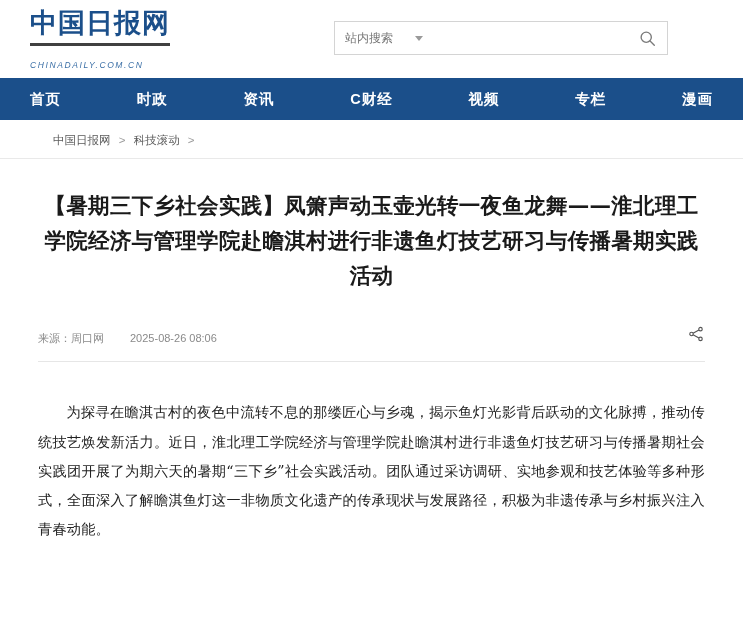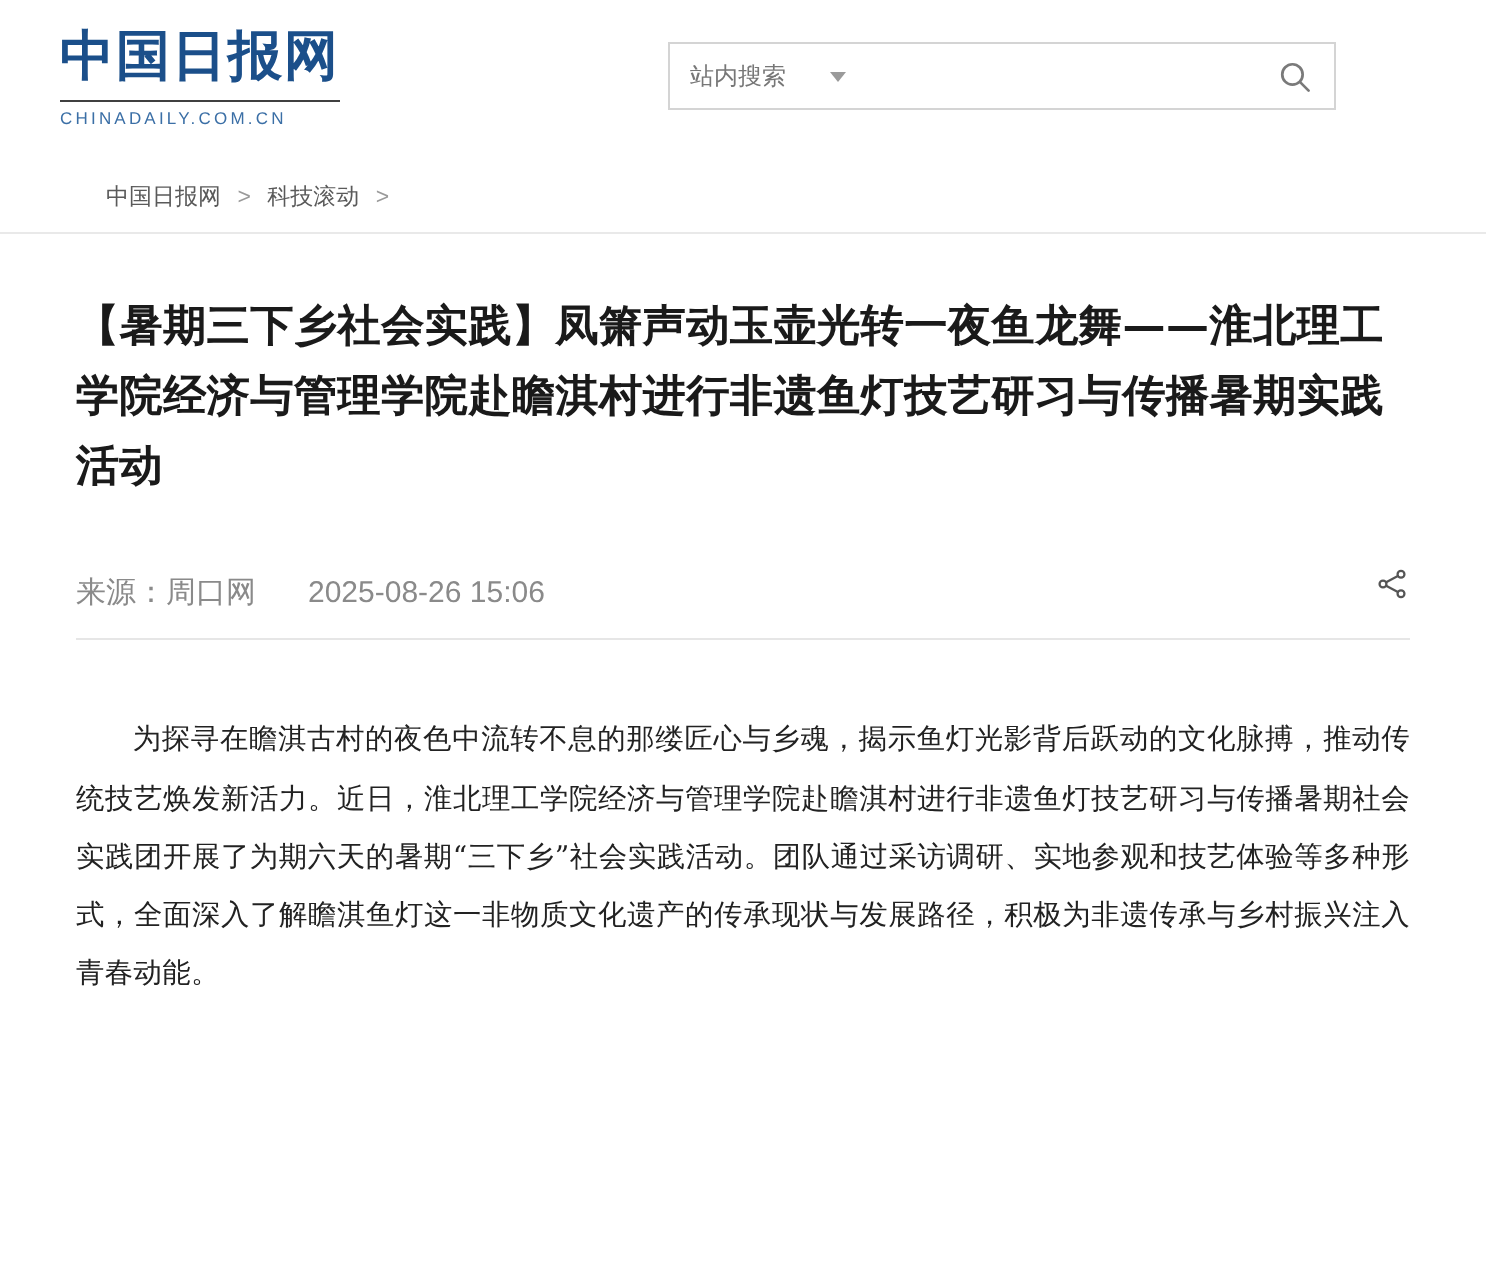--- a/index.html
+++ b/index.html
@@ -39,23 +39,24 @@
     color: #1b4f8a;
     letter-spacing: 1px;
     line-height: 1.1;
     white-space: nowrap;
   }
   .logo-en {
     margin-top: 6px;
     font-size: 8.5px;
     color: #3b6fa6;
     letter-spacing: 1.6px;
-    border-top: 1px solid #404040;
-    padding-top: 3px;
+    border-top: 3px solid #404040;
+    padding-top: 14px;
     width: 140px;
+    font-style: italic;
   }
 
   .search-wrap {
     position: absolute;
     left: 334px;
     top: 21px;
     width: 334px;
     height: 34px;
     border: 1px solid #d4d4d4;
     background: #fff;
@@ -133,28 +134,29 @@
   .article {
     padding: 0 38px;
   }
   .article-title {
     margin: 30px 0 0 0;
     font-family: "DejaVu Serif", "Liberation Serif", serif;
     font-size: 21.5px;
     font-weight: bold;
     line-height: 1.62;
     color: #1a1a1a;
+    text-align: center;
     letter-spacing: 0.3px;
   }
 
   .meta-row {
     margin-top: 34px;
     display: flex;
     align-items: center;
-    font-size: 15px;
+    font-size: 11px;
     color: #8a8a8a;
     position: relative;
     height: 22px;
   }
   .meta-source { margin-right: 26px; }
   .meta-time { }
   .share-icon {
     position: absolute;
     right: 0;
     top: -2px;
@@ -198,34 +200,49 @@
       <input class="search-input" type="text" value="" placeholder="" style="">
       <button class="search-btn">
         <svg width="17" height="17" viewBox="0 0 20 20">
           <circle cx="8.5" cy="8.5" r="6" fill="none" stroke="#7a7a7a" stroke-width="1.6"></circle>
           <line x1="13" y1="13" x2="18" y2="18" stroke="#7a7a7a" stroke-width="1.6" stroke-linecap="round"></line>
         </svg>
       </button>
     </div>
   </div>
 
+  <div class="nav">
+    <div class="nav-item">首页</div>
+    <div class="nav-spacer"></div>
+    <div class="nav-item">时政</div>
+    <div class="nav-spacer"></div>
+    <div class="nav-item">资讯</div>
+    <div class="nav-spacer"></div>
+    <div class="nav-item">C财经</div>
+    <div class="nav-spacer"></div>
+    <div class="nav-item">视频</div>
+    <div class="nav-spacer"></div>
+    <div class="nav-item">专栏</div>
+    <div class="nav-spacer"></div>
+    <div class="nav-item">漫画</div>
+  </div>
 
   <div class="breadcrumb">
     <a href="#">中国日报网</a>
     <span class="bc-sep">&gt;</span>
     <a href="#">科技滚动</a>
     <span class="bc-sep">&gt;</span>
   </div>
 
   <div class="article">
     <h1 class="article-title">【暑期三下乡社会实践】凤箫声动玉壶光转一夜鱼龙舞——淮北理工学院经济与管理学院赴瞻淇村进行非遗鱼灯技艺研习与传播暑期实践活动</h1>
 
     <div class="meta-row">
       <span class="meta-source">来源：周口网</span>
-      <span class="meta-time">2025-08-26 15:06</span>
+      <span class="meta-time">2025-08-26 08:06</span>
       <span class="share-icon">
         <svg width="18" height="18" viewBox="0 0 24 24">
           <circle cx="18" cy="5.5" r="2.3" fill="none" stroke="#555" stroke-width="1.5"></circle>
           <circle cx="6" cy="12" r="2.3" fill="none" stroke="#555" stroke-width="1.5"></circle>
           <circle cx="18" cy="18.5" r="2.3" fill="none" stroke="#555" stroke-width="1.5"></circle>
           <line x1="8.1" y1="10.9" x2="15.9" y2="6.6" stroke="#555" stroke-width="1.5"></line>
           <line x1="8.1" y1="13.1" x2="15.9" y2="17.4" stroke="#555" stroke-width="1.5"></line>
         </svg>
       </span>
     </div>

